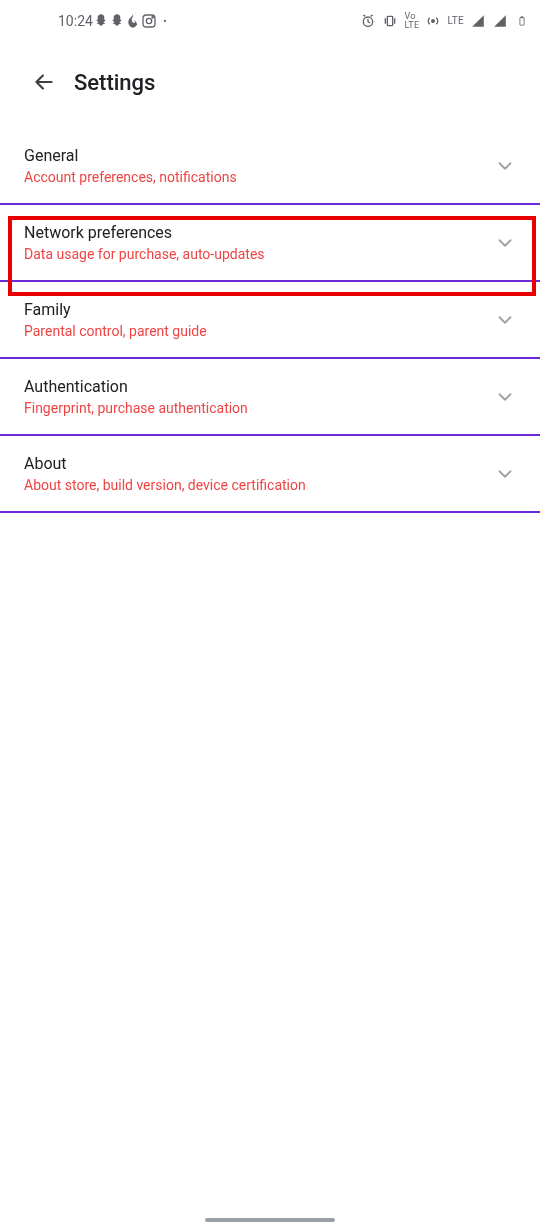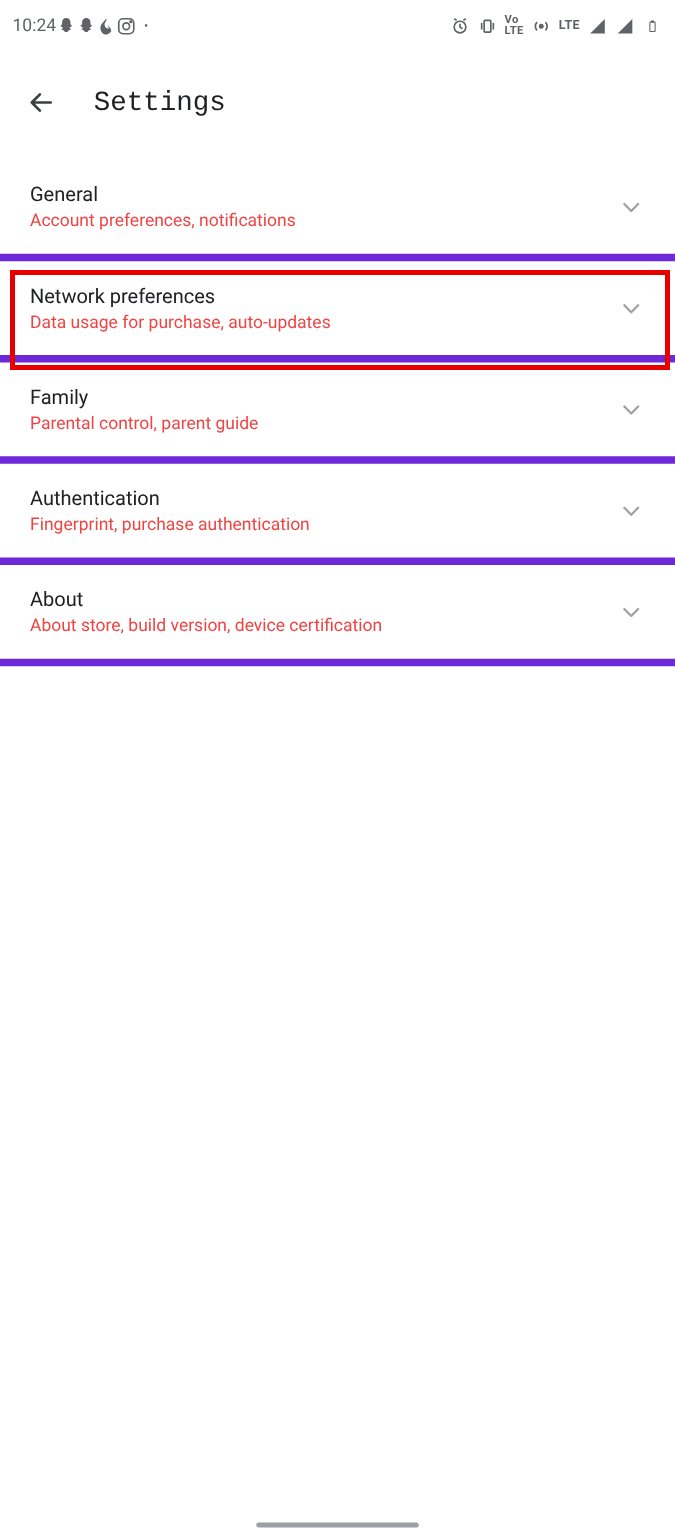--- a/index.html
+++ b/index.html
@@ -15,45 +15,44 @@
     
     .status-bar {
       height: 42px;
       display: flex;
       justify-content: space-between;
       align-items: center;
       padding: 0 10px;
       color: #5f6368;
       font-size: 14px;
     }
-    .status-left { display: flex; align-items: flex-end; gap: 0; }
+    .status-left { display: flex; align-items: flex-end; gap: 0; margin-left: 48px; }
     .status-right { display: flex; align-items: center; gap: 6px; }
     .status-icon { width: 16px; height: 16px; display:inline-flex; align-items:center; justify-content:center; }
-    .lte-text { font-size: 9px; line-height: 1; letter-spacing: .3px; font-weight: bold; }
+    .lte-text { font-size: 9px; line-height: 1; letter-spacing: .3px; }
 
     
     .app-bar {
       height: 80px;
       display: flex;
       align-items: center;
-      padding: 0 19px;
-      gap: 28px;
-      font-family: Liberation Mono, monospace;
+      padding: 0 30px;
+      gap: 16px;
     }
     .back-btn { width: 28px; height: 28px; display:flex; align-items:center; justify-content:center; cursor:pointer; }
     .app-title { font-size: 22px; color: #202124; font-weight: 500; }
 
     
     .list { padding: 6px 0 0 0; }
     .item {
       padding: 18px 24px;
       display: flex;
       align-items: center;
       justify-content: space-between;
-      border-bottom: 6px solid #6d28d9;
+      border-bottom: 2px solid #6d28d9;
       cursor: pointer;
       position: relative;
     }
     .list .item:first-child { border-top: none; }
     .item-text { display: flex; flex-direction: column; gap: 4px; }
     .item-title { font-size: 16px; color: #202124; }
     .item-sub { font-size: 14px; color: #ef4444; }
     .chevron { width: 22px; height: 22px; opacity:.6; }
 
     

